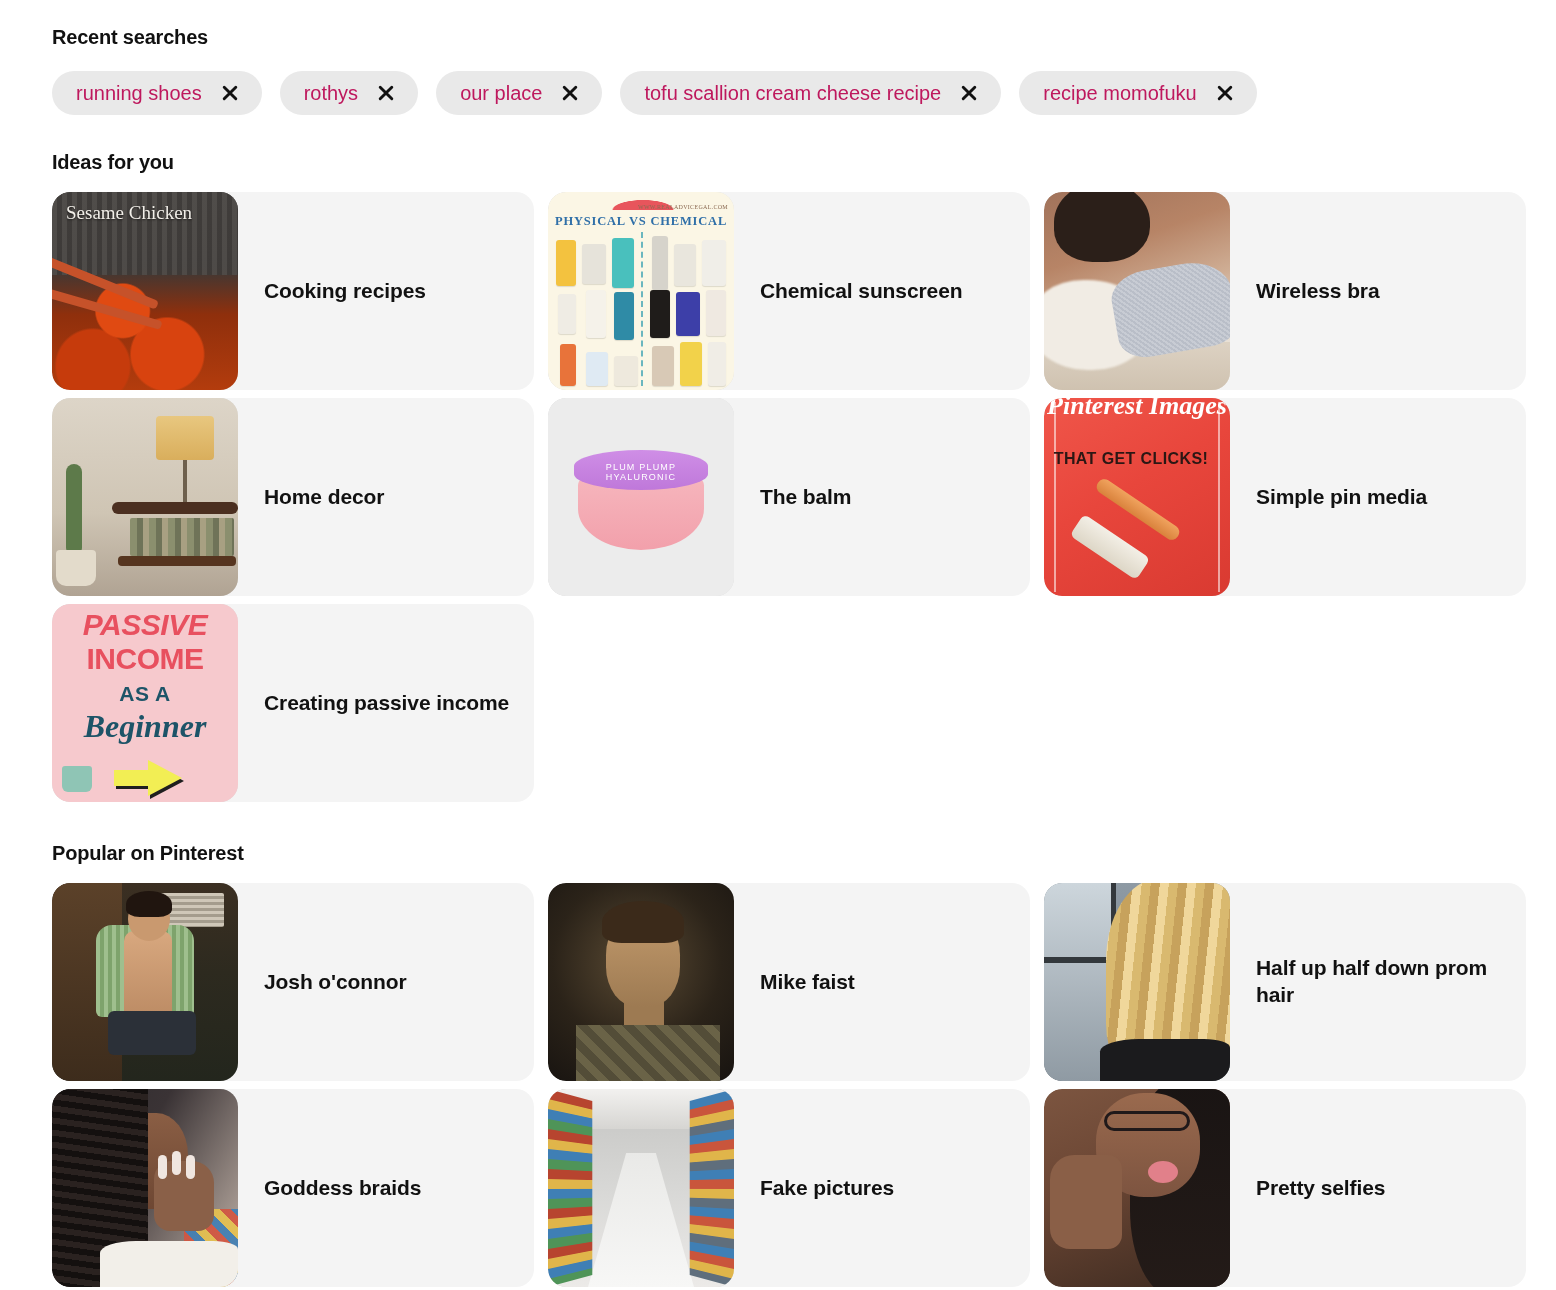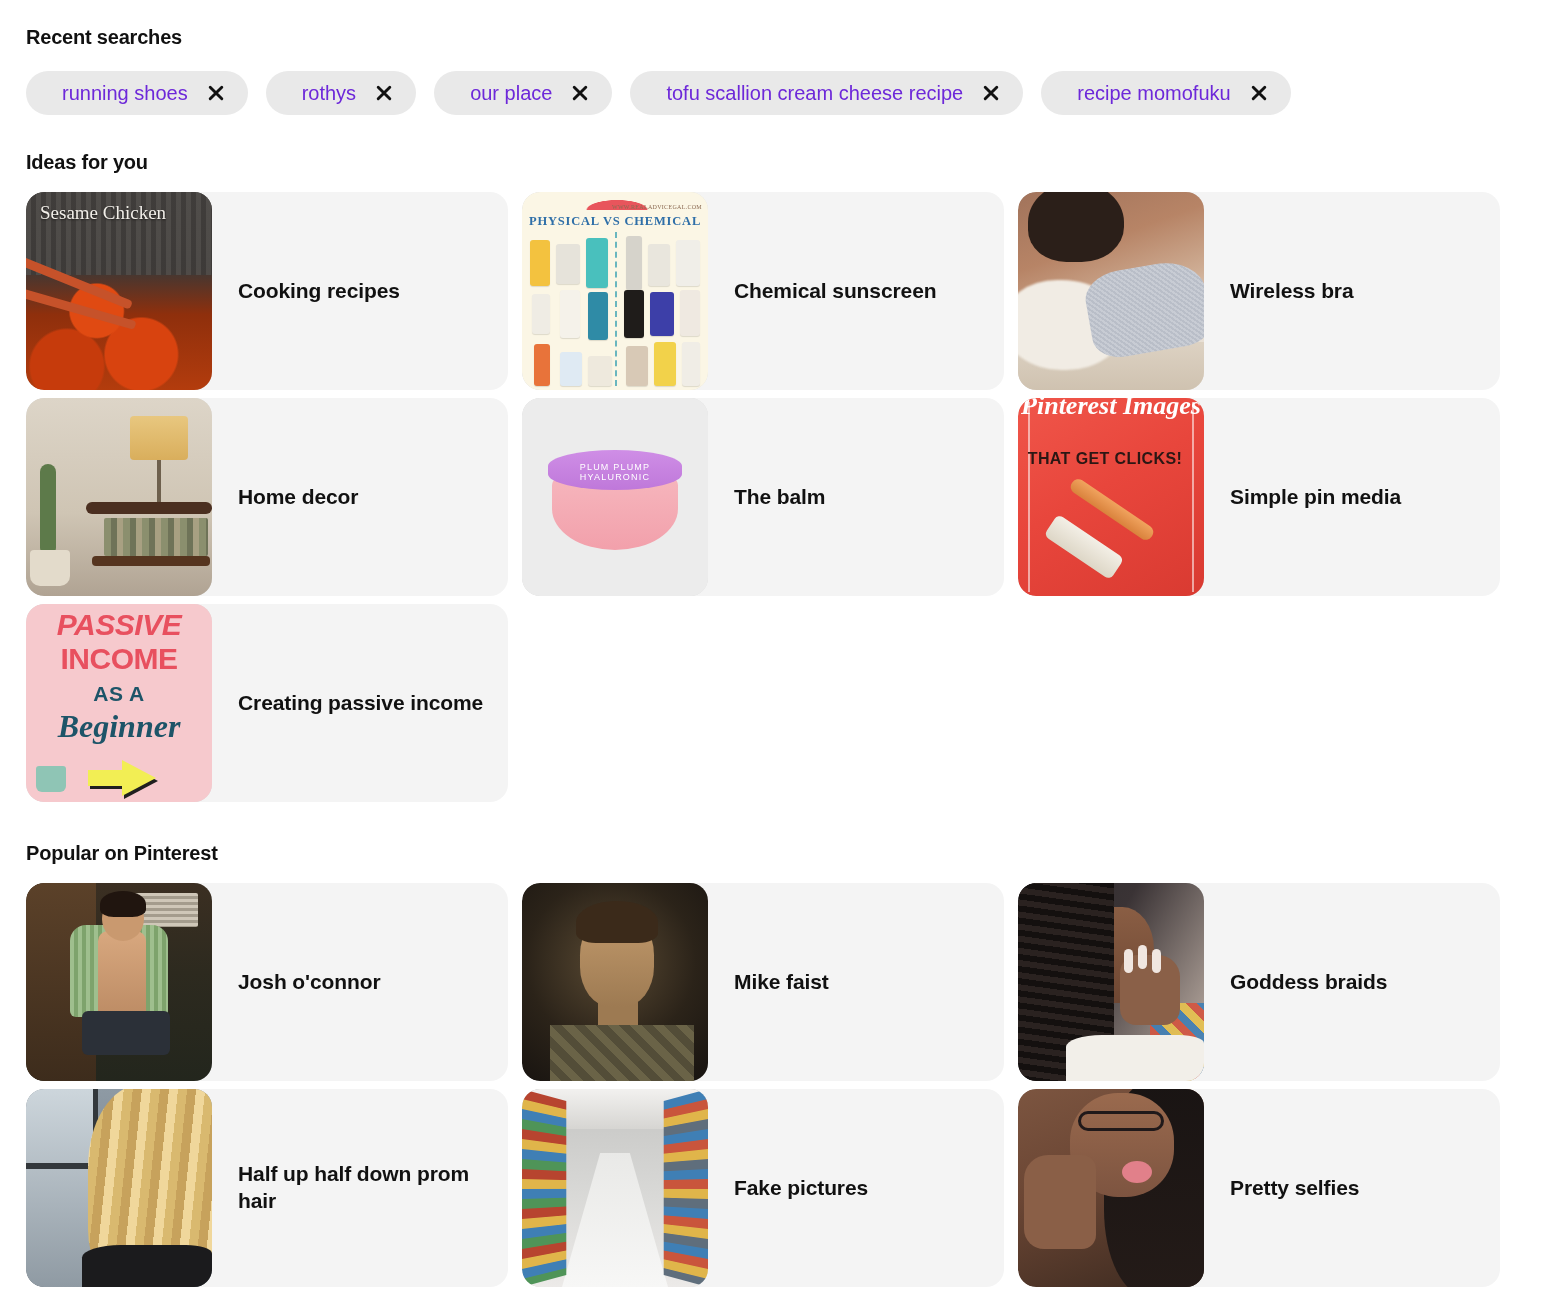--- a/index.html
+++ b/index.html
@@ -10,21 +10,21 @@
     height: 1290px;
     background: #ffffff;
     font-family: "Liberation Sans", sans-serif;
     overflow: hidden;
   }
   .page {
     width: 1530px;
     height: 1290px;
     position: relative;
     background: #ffffff;
-    padding: 0 26px;
+    padding: 0 52px;
   }
 
   .section-title {
     font-size: 20px;
     font-weight: bold;
     color: #111111;
     letter-spacing: -0.2px;
   }
 
   
@@ -42,23 +42,22 @@
     gap: 18px;
     height: 44px;
     padding: 0 22px 0 24px;
     background: #e9e9e9;
     border-radius: 22px;
     cursor: pointer;
     white-space: nowrap;
   }
   .chip-label {
     font-size: 20px;
-    color: #6d28d9;
+    color: #be185d;
     line-height: 1;
-    margin-left: 12px;
   }
   .chip-close {
     display: inline-flex;
     align-items: center;
     justify-content: center;
     width: 20px;
     height: 20px;
     flex: 0 0 20px;
     cursor: pointer;
   }
@@ -654,48 +653,48 @@
             <div class="shirt"></div>
             <div class="head"></div>
             <div class="hair"></div>
           </div>
         </div>
         <div class="card-label">Mike faist</div>
       </div>
 
       <div class="card">
         <div class="card-thumb">
+          <div class="thumb-art art-hair">
+            <div class="window"></div>
+            <div class="frame-bar"></div>
+            <div class="locks"></div>
+            <div class="shoulder"></div>
+          </div>
+        </div>
+        <div class="card-label">Half up half down prom hair</div>
+      </div>
+
+      <div class="card">
+        <div class="card-thumb">
           <div class="thumb-art art-braids">
             <div class="pattern"></div>
             <div class="face"></div>
             <div class="braid"></div>
             <div class="hand"></div>
             <div class="nail" style="left:106px;top:66px;"></div>
             <div class="nail" style="left:120px;top:62px;"></div>
             <div class="nail" style="left:134px;top:66px;"></div>
             <div class="top"></div>
           </div>
         </div>
         <div class="card-label">Goddess braids</div>
       </div>
 
       <div class="card">
         <div class="card-thumb">
-          <div class="thumb-art art-hair">
-            <div class="window"></div>
-            <div class="frame-bar"></div>
-            <div class="locks"></div>
-            <div class="shoulder"></div>
-          </div>
-        </div>
-        <div class="card-label">Half up half down prom hair</div>
-      </div>
-
-      <div class="card">
-        <div class="card-thumb">
           <div class="thumb-art art-aisle">
             <div class="ceil"></div>
             <div class="floor"></div>
             <div class="shelf-l"></div>
             <div class="shelf-r"></div>
           </div>
         </div>
         <div class="card-label">Fake pictures</div>
       </div>
 

